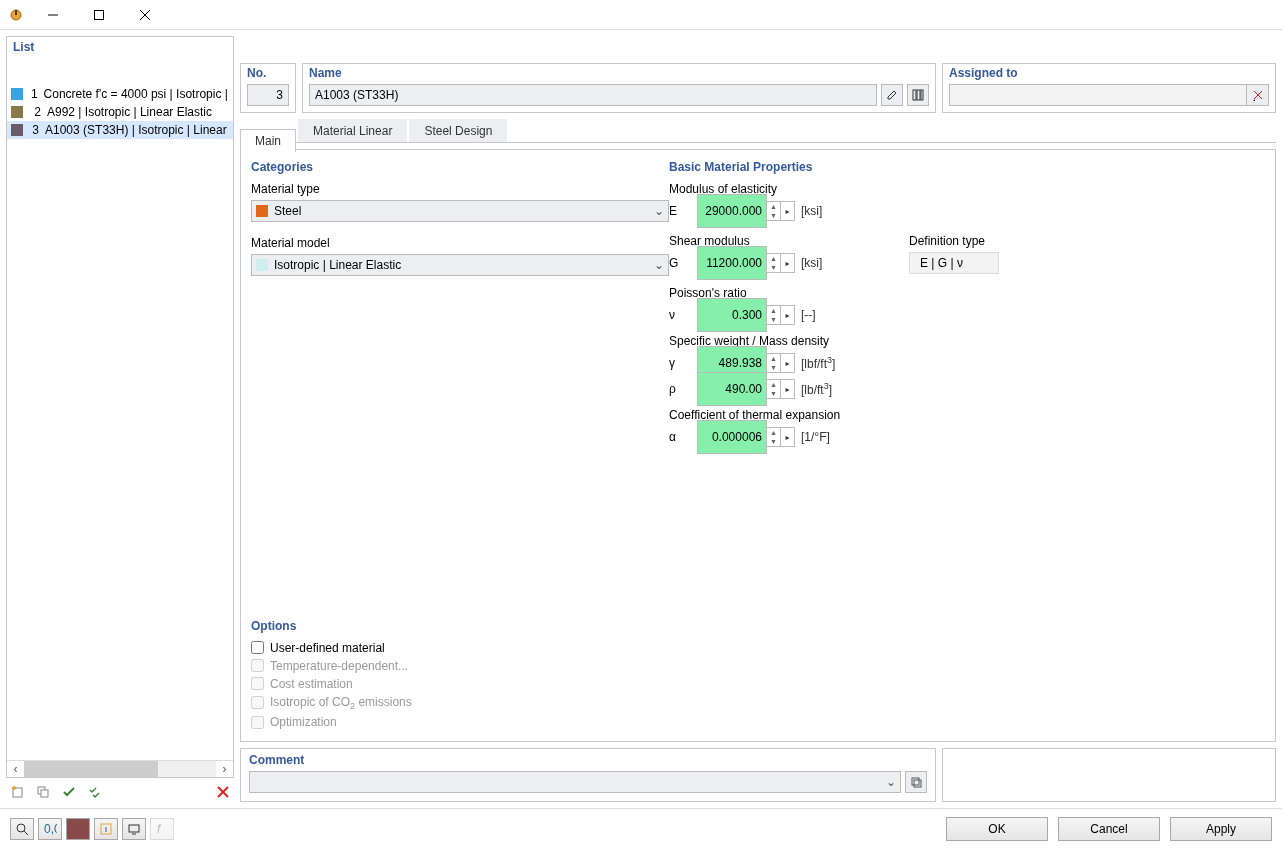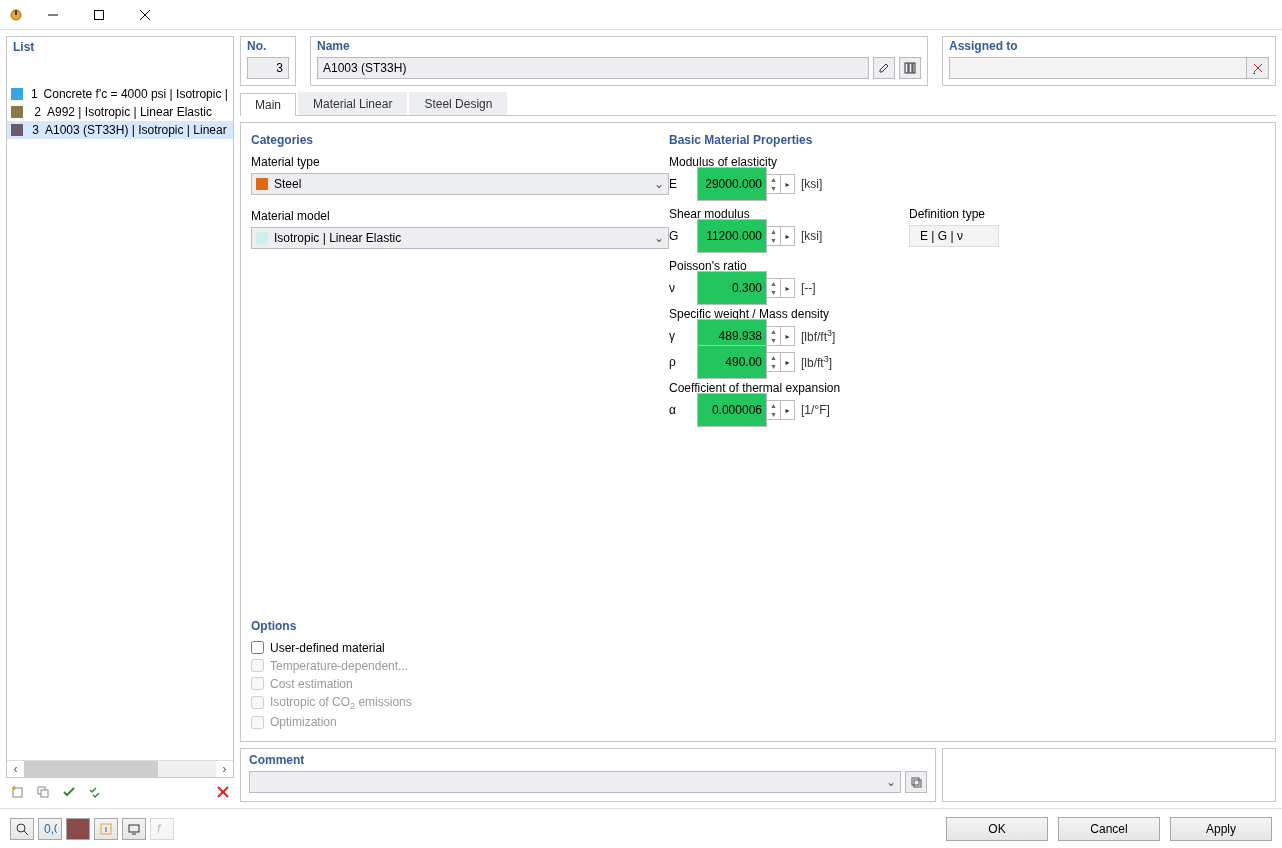--- a/index.html
+++ b/index.html
@@ -25,39 +25,39 @@
 
 .hscroll { height: 17px; border-top: 1px solid #ddd; display: flex; align-items: center; }
 .hscroll .arrow { width: 17px; height: 17px; display:flex; align-items:center; justify-content:center; color:#555; }
 .hscroll .track { flex:1; background:#f0f0f0; height:17px; position:relative; }
 .hscroll .thumb { position:absolute; left:0; top:0; height:17px; width:70%; background:#cdcdcd; }
 
 .left-toolbar { height: 24px; display: flex; align-items: center; padding: 3px 0 0 0; gap: 4px; }
 .tbtn { width: 22px; height: 22px; border: 1px solid transparent; display: inline-flex; align-items: center; justify-content: center; }
 
 .right-pane { flex: 1; display: flex; flex-direction: column; gap: 6px; }
-.top-row { display: flex; gap: 14px; }
+.top-row { display: flex; gap: 6px; margin-top: 27px; }
 .info-box { border: 1px solid #c8c8c8; padding: 2px 6px 6px 6px; background:#fff; }
 .info-box .lbl { color: #355a9a; font-weight: 600; margin-bottom: 4px; }
 .no-box { width: 56px; }
 .name-box { flex: 1; }
 .assigned-box { width: 334px; }
 
 .input { height: 22px; border:1px solid #bbb; background:#eceef2; padding: 0 5px; display:flex; align-items:center; }
 .input.right { justify-content:flex-end; }
 .name-row { display:flex; gap:4px; }
 .name-row .input { flex:1; }
 .icon-btn { width:22px; height:22px; border:1px solid #bbb; background:#eceef2; display:inline-flex; align-items:center; justify-content:center; }
 .assigned-row { display:flex; align-items:stretch; }
 .assigned-row .input { flex:1; background:#f3f3f3; }
 .assigned-row .icon-btn { border-left:none; }
 
 .tabstrip { display:flex; border-bottom:1px solid #c8c8c8; }
 .tab { padding: 4px 14px; color:#333; background:#eceef2; border:1px solid transparent; border-bottom:none; margin-right:2px; }
-.tab.active { background:#fff; border-color:#c8c8c8; position:relative; top:1px; font-weight:400;text-align:center; }
+.tab.active { background:#fff; border-color:#c8c8c8; position:relative; top:10px; font-weight:400;text-align:center; }
 
 .main-area { display:flex; gap:0; flex:1; border:1px solid #c8c8c8; padding:8px 10px; background:#fff; }
 .left-col { width: 418px; display:flex; flex-direction:column; }
 .right-col { flex:1; }
 
 .sect-title { color:#355a9a; font-weight:600; margin-bottom:8px; margin-top:2px; }
 .field-label { margin-bottom:4px; }
 .combo { height:22px; border:1px solid #bbb; background:#eceef2; display:flex; align-items:center; padding:0 4px; margin-bottom:14px; }
 .combo .swatch { margin-right:6px; }
 .combo .txt { flex:1; }
@@ -65,21 +65,21 @@
 .combo.light-swatch .swatch { background:#cfeeee; }
 
 .options { margin-top:auto; }
 .chk { display:flex; align-items:center; gap:6px; margin:4px 0; }
 .chk input[type=checkbox] { width:13px; height:13px; }
 .chk.disabled { color:#9a9a9a; }
 .chk sub { font-size:9px; }
 
 .prop-row { display:flex; align-items:center; height:22px; margin-bottom:4px; }
 .prop-row .sym { width:28px; }
-.prop-row .num-input { width:70px; height:20px; border:1px solid #bbb; background:#22c55e; text-align:right; padding:16px 4px; display:flex; align-items:center; justify-content:flex-end; }
+.prop-row .num-input { width:70px; height:20px; border:1px solid #bbb; background:#86efac; text-align:right; padding:16px 4px; display:flex; align-items:center; justify-content:flex-end; }
 .prop-row .spin { width:14px; height:20px; border:1px solid #bbb; border-left:none; display:flex; flex-direction:column; }
 .prop-row .spin div { flex:1; display:flex; align-items:center; justify-content:center; font-size:7px; color:#666; }
 .prop-row .arrow-btn { width:14px; height:20px; border:1px solid #bbb; border-left:none; display:flex; align-items:center; justify-content:center; font-size:8px; color:#333; margin-right:6px; }
 .prop-row .unit { color:#333; }
 .prop-row .unit sup { font-size:9px; }
 .prop-grp-label { margin:8px 0 4px 0; }
 .def-box { height:22px; border:1px solid #ddd; background:#f3f3f3; padding:0 10px; display:inline-flex; align-items:center; width:90px; }
 
 .comment-row { display:flex; gap:6px; }
 .comment-box { flex:1; border:1px solid #c8c8c8; padding:4px 8px 8px 8px; background:#fff; }

